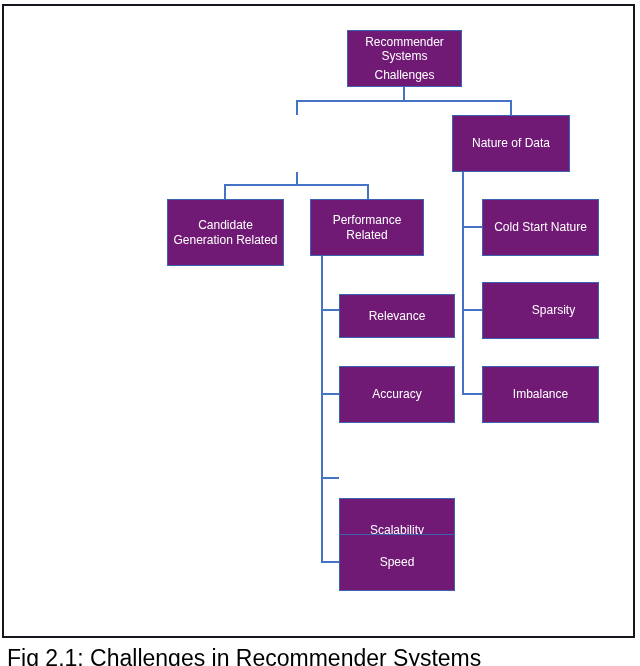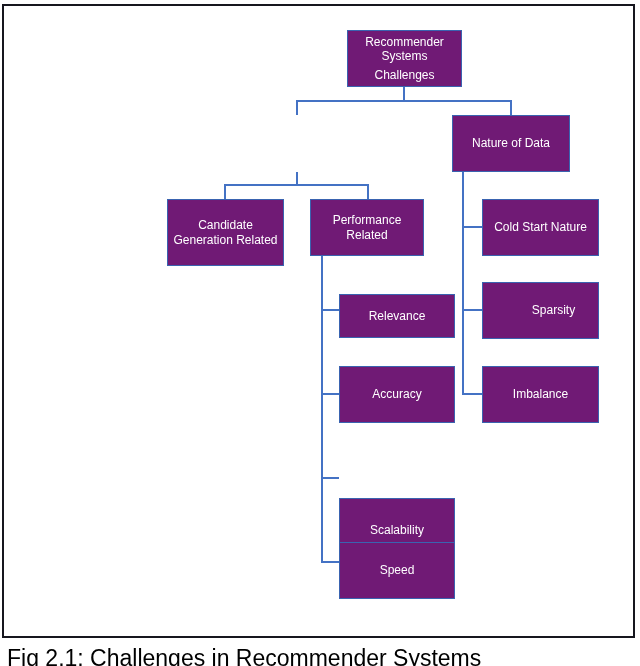--- a/index.html
+++ b/index.html
@@ -58,21 +58,21 @@
   .n-recrel      { left: 239px; top: 115px; width: 117px; height: 57px; }
   .n-nature      { left: 452px; top: 115px; width: 118px; height: 57px; text-align: center; }
   .n-candidate   { left: 167px; top: 199px; width: 117px; height: 67px; }
   .n-performance { left: 310px; top: 199px; width: 114px; height: 57px; text-align: center; }
   .n-coldstart   { left: 482px; top: 199px; width: 117px; height: 57px; }
   .n-relevance   { left: 339px; top: 294px; width: 116px; height: 44px; align-items: center; }
   .n-sparsity    { left: 482px; top: 282px; width: 117px; height: 57px; padding-left: 28px; }
   .n-accuracy    { left: 339px; top: 366px; width: 116px; height: 57px; }
   .n-imbalance   { left: 482px; top: 366px; width: 117px; height: 57px; }
   .n-scalability { left: 339px; top: 450px; width: 116px; height: 65px; margin-top: 48px; }
-  .n-speed       { left: 339px; top: 534px; width: 116px; height: 57px; margin-top: 8px; }
+  .n-speed       { left: 339px; top: 534px; width: 116px; height: 57px; }
 
   
   .c-v1   { left: 403px; top: 87px;  width: 2px;   height: 15px; }
   .c-h1   { left: 296px; top: 100px; width: 216px; height: 2px;  }
   .c-v2   { left: 296px; top: 100px; width: 2px;   height: 15px; }
   .c-v3   { left: 510px; top: 100px; width: 2px;   height: 15px; }
   .c-v4   { left: 296px; top: 172px; width: 2px;   height: 14px; }
   .c-h2   { left: 224px; top: 184px; width: 145px; height: 2px;  }
   .c-v5   { left: 224px; top: 184px; width: 2px;   height: 15px; }
   .c-v6   { left: 367px; top: 184px; width: 2px;   height: 15px; }

